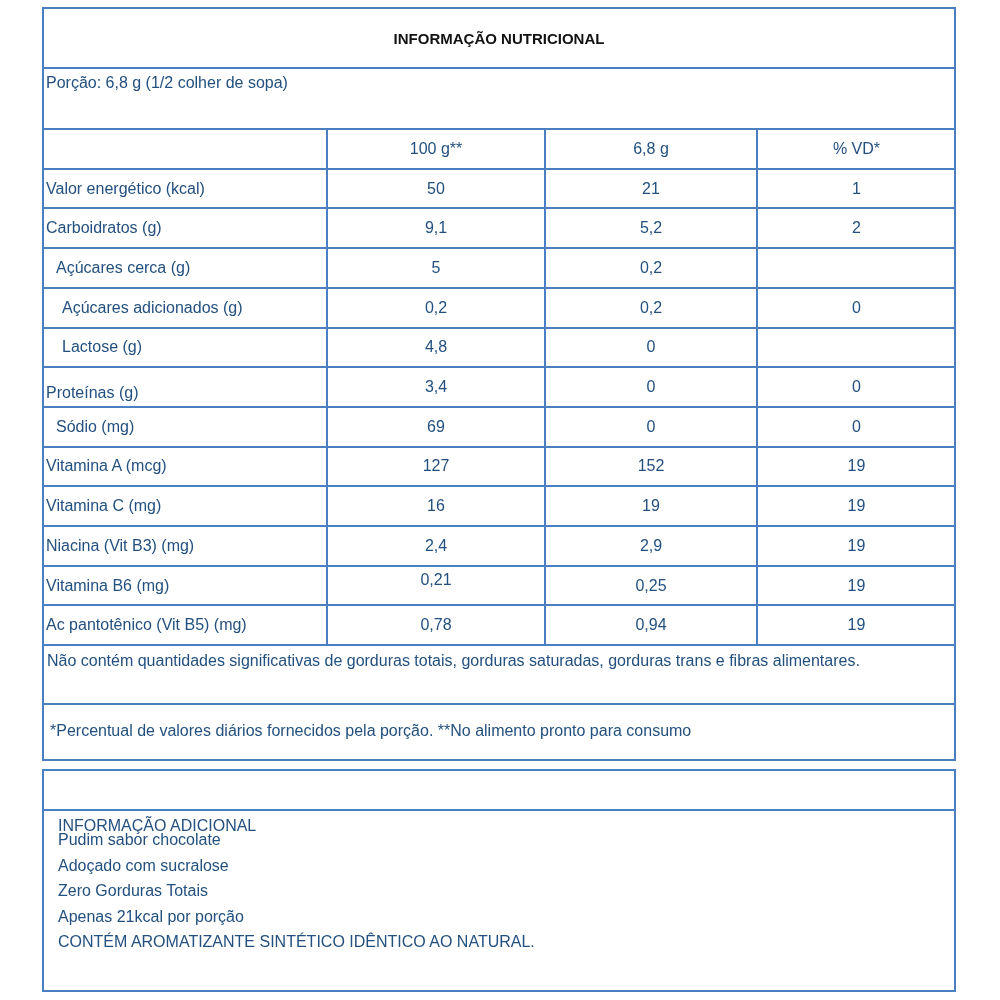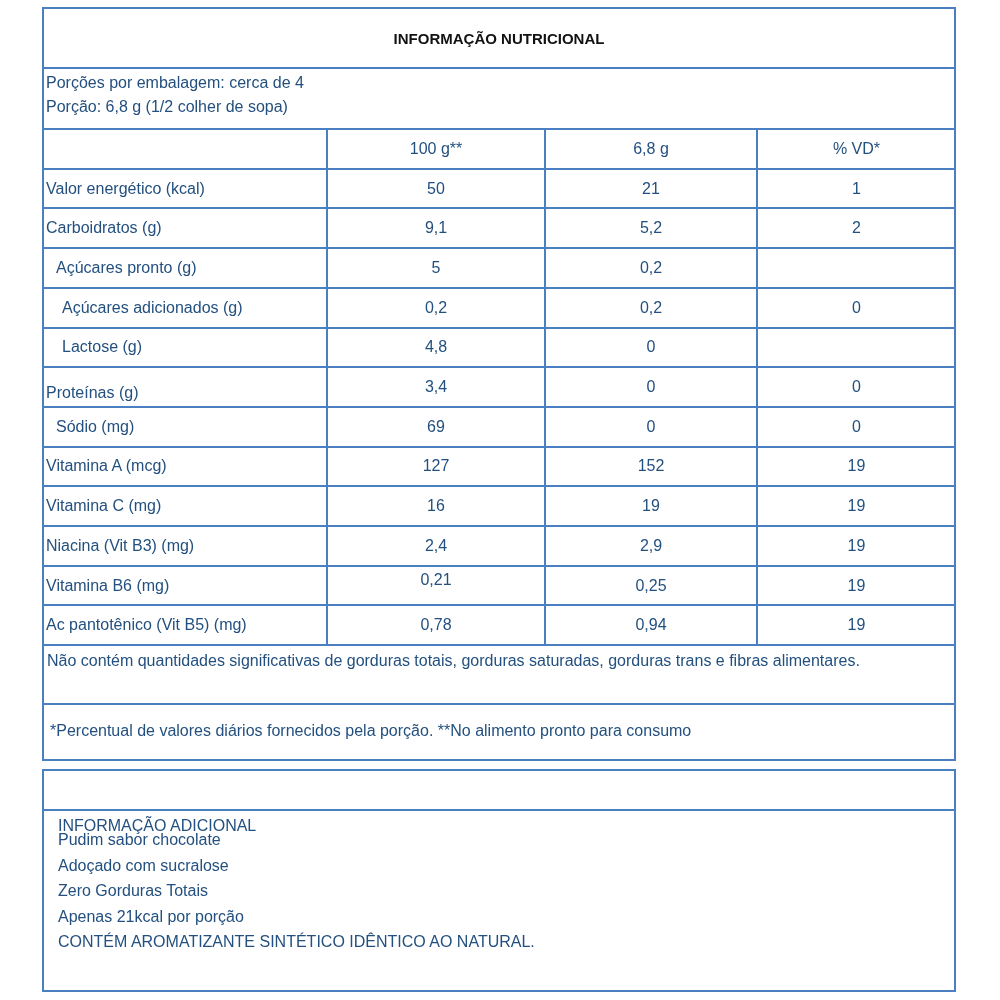--- a/index.html
+++ b/index.html
@@ -21,21 +21,20 @@
   .extra-list { position: absolute; left: 14px; top: 56px; font-size: 16px; line-height: 25.5px; }
   .extra-list div { white-space: nowrap; }
 </style>
 </head>
 <body>
 
 <div id="nutri" class="box">
   <div class="title" style="height:58px;">INFORMAÇÃO NUTRICIONAL</div>
   <div class="hline" style="top:58px"></div>
   <div class="serv">
-    <div>Porções por embalagem: cerca de 4</div>
     <div>Porção: 6,8 g (1/2 colher de sopa)</div>
   </div>
   <div class="hline" style="top:119px"></div>
   <div id="grid">
       <div class="cell c-v" style="left: 283px; width: 218px; top: 120px; height: 39.7px;">100 g**</div>
       <div class="cell c-v" style="left: 501px; width: 212px; top: 120px; height: 39.7px;">6,8 g</div>
       <div class="cell c-v" style="left: 713px; width: 199px; top: 120px; height: 39.7px;">% VD*</div>
       <div class="hline" style="top: 158.7px;"></div>
       <div class="hline" style="top: 198.4px;"></div>
       <div class="hline" style="top: 238.1px;"></div>
@@ -53,21 +52,21 @@
       <div class="vline" style="left: 500px; top: 120px; height: 516.1px;"></div>
       <div class="vline" style="left: 712px; top: 120px; height: 516.1px;"></div>
       <div class="cell c-name" style="top: 159.7px; height: 39.7px; padding-left: 0px;">Valor energético (kcal)</div>
       <div class="cell c-v" style="left: 283px; width: 218px; top: 159.7px; height: 39.7px;">50</div>
       <div class="cell c-v" style="left: 501px; width: 212px; top: 159.7px; height: 39.7px;">21</div>
       <div class="cell c-v" style="left: 713px; width: 199px; top: 159.7px; height: 39.7px;">1</div>
       <div class="cell c-name" style="top: 199.4px; height: 39.7px; padding-left: 0px;">Carboidratos (g)</div>
       <div class="cell c-v" style="left: 283px; width: 218px; top: 199.4px; height: 39.7px;">9,1</div>
       <div class="cell c-v" style="left: 501px; width: 212px; top: 199.4px; height: 39.7px;">5,2</div>
       <div class="cell c-v" style="left: 713px; width: 199px; top: 199.4px; height: 39.7px;">2</div>
-      <div class="cell c-name" style="top: 239.1px; height: 39.7px; padding-left: 10px;">Açúcares pronto (g)</div>
+      <div class="cell c-name" style="top: 239.1px; height: 39.7px; padding-left: 10px;">Açúcares cerca (g)</div>
       <div class="cell c-v" style="left: 283px; width: 218px; top: 239.1px; height: 39.7px;">5</div>
       <div class="cell c-v" style="left: 501px; width: 212px; top: 239.1px; height: 39.7px;">0,2</div>
       <div class="cell c-v" style="left: 713px; width: 199px; top: 239.1px; height: 39.7px;"></div>
       <div class="cell c-name" style="top: 278.8px; height: 39.7px; padding-left: 16px;">Açúcares adicionados (g)</div>
       <div class="cell c-v" style="left: 283px; width: 218px; top: 278.8px; height: 39.7px;">0,2</div>
       <div class="cell c-v" style="left: 501px; width: 212px; top: 278.8px; height: 39.7px;">0,2</div>
       <div class="cell c-v" style="left: 713px; width: 199px; top: 278.8px; height: 39.7px;">0</div>
       <div class="cell c-name" style="top: 318.5px; height: 39.7px; padding-left: 16px;">Lactose (g)</div>
       <div class="cell c-v" style="left: 283px; width: 218px; top: 318.5px; height: 39.7px;">4,8</div>
       <div class="cell c-v" style="left: 501px; width: 212px; top: 318.5px; height: 39.7px;">0</div>

